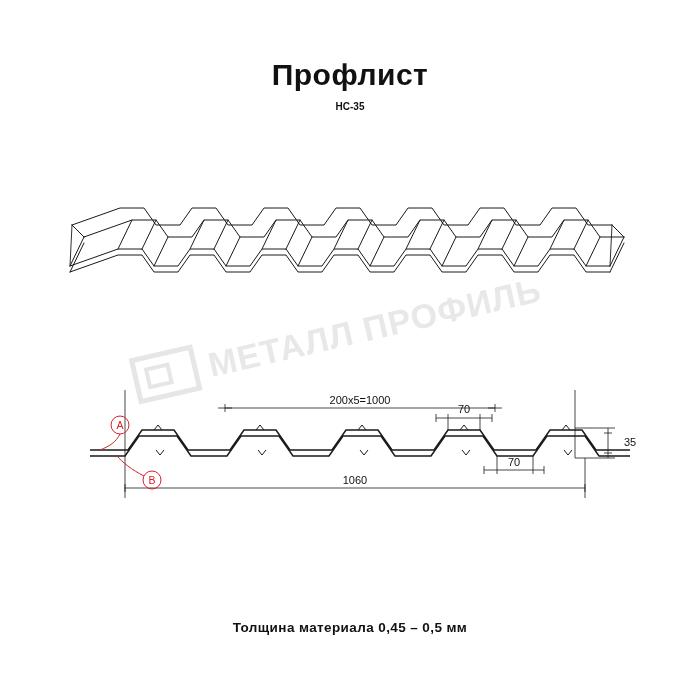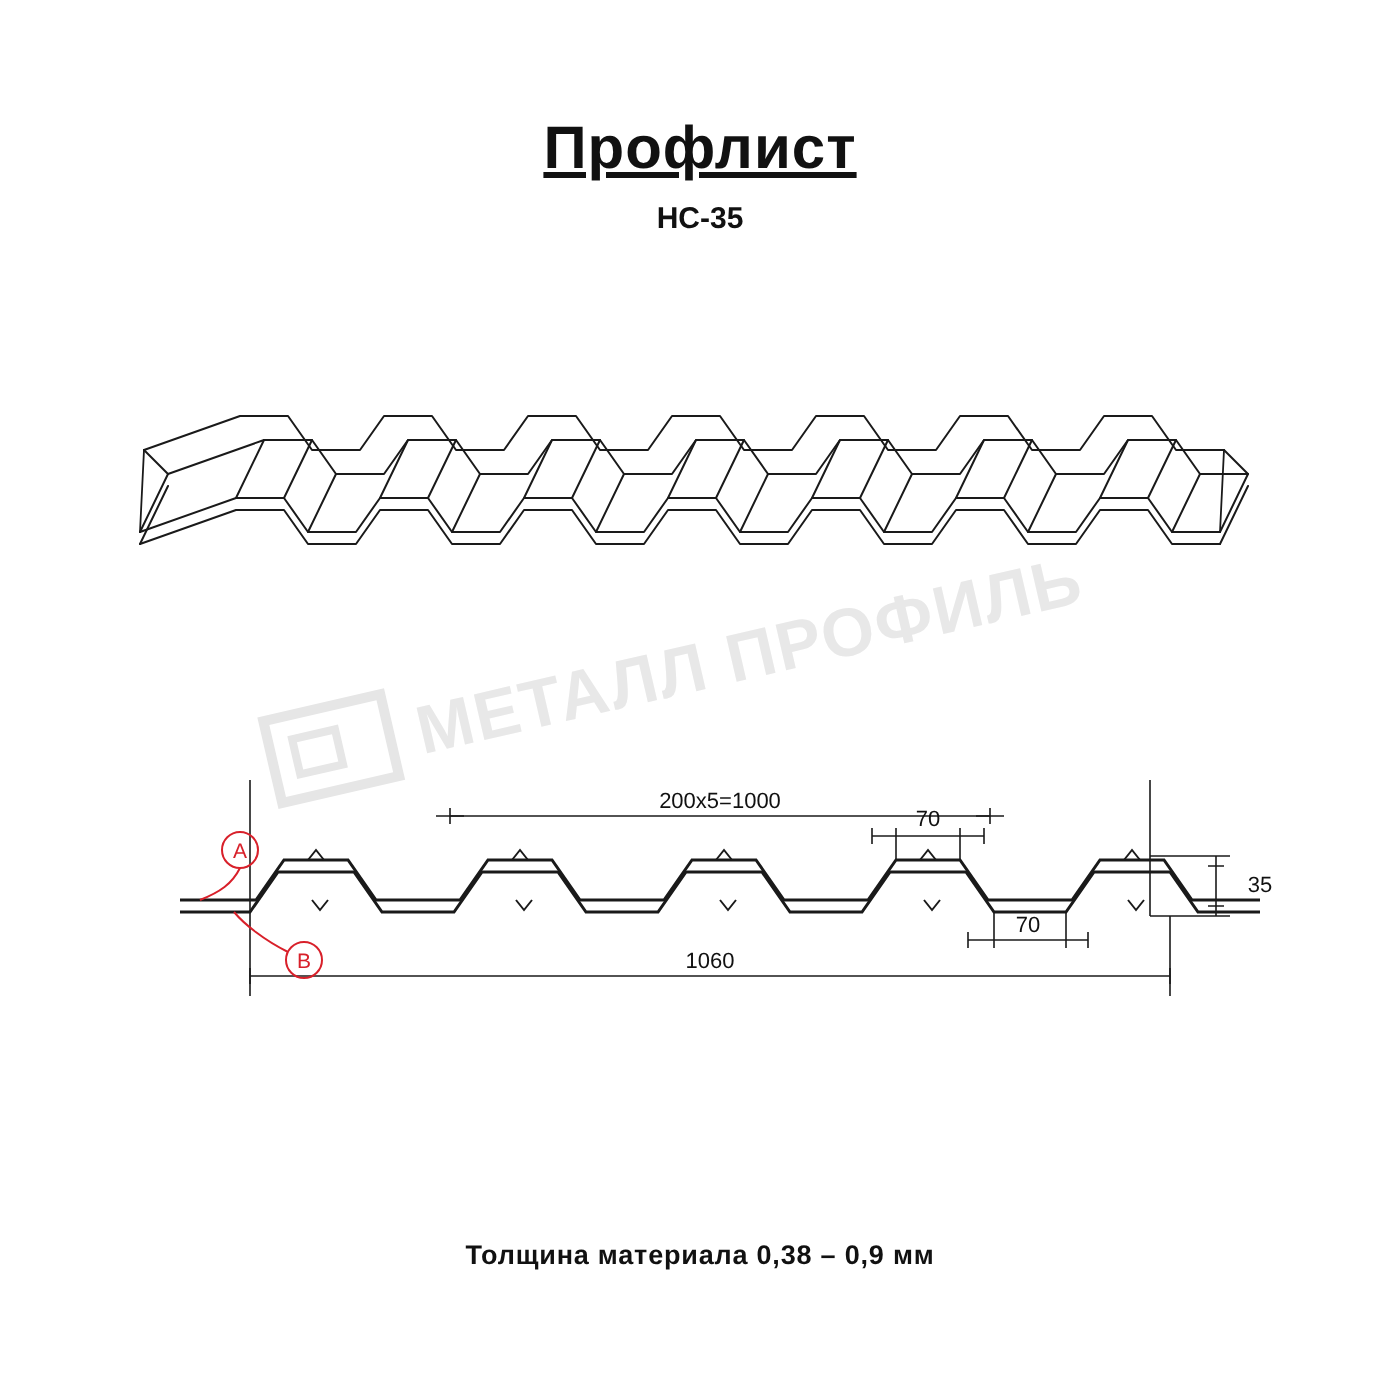--- a/index.html
+++ b/index.html
@@ -23,29 +23,28 @@
   .title {
     position: absolute;
     top: 58px;
     left: 0;
     width: 700px;
     text-align: center;
     font-size: 30px;
     font-weight: bold;
     letter-spacing: 0.5px;
     color: #111;
-    text-decoration: underline;
   }
   .subtitle {
     position: absolute;
     top: 101px;
     left: 0;
     width: 700px;
     text-align: center;
-    font-size: 15px;
+    font-size: 10px;
     font-weight: bold;
     color: #111;
   }
   .footer-note {
     position: absolute;
     top: 620px;
     left: 0;
     width: 700px;
     text-align: center;
     font-size: 13.5px;
@@ -228,15 +227,15 @@
         <circle cx="50" cy="45" r="9"></circle>
         <path d="M50 54 C 46 62, 40 66, 30 70"></path>
         <circle cx="82" cy="100" r="9"></circle>
         <path d="M74 96 C 62 90, 52 82, 47 76"></path>
       </g>
       <text class="calltext" x="50" y="49" text-anchor="middle">A</text>
       <text class="calltext" x="82" y="104" text-anchor="middle">B</text>
     </svg>
   </div>
 
-  <div class="footer-note">Толщина материала 0,38 – 0,9 мм</div>
+  <div class="footer-note">Толщина материала 0,45 – 0,5 мм</div>
 
 </div>
 
 </body></html>

